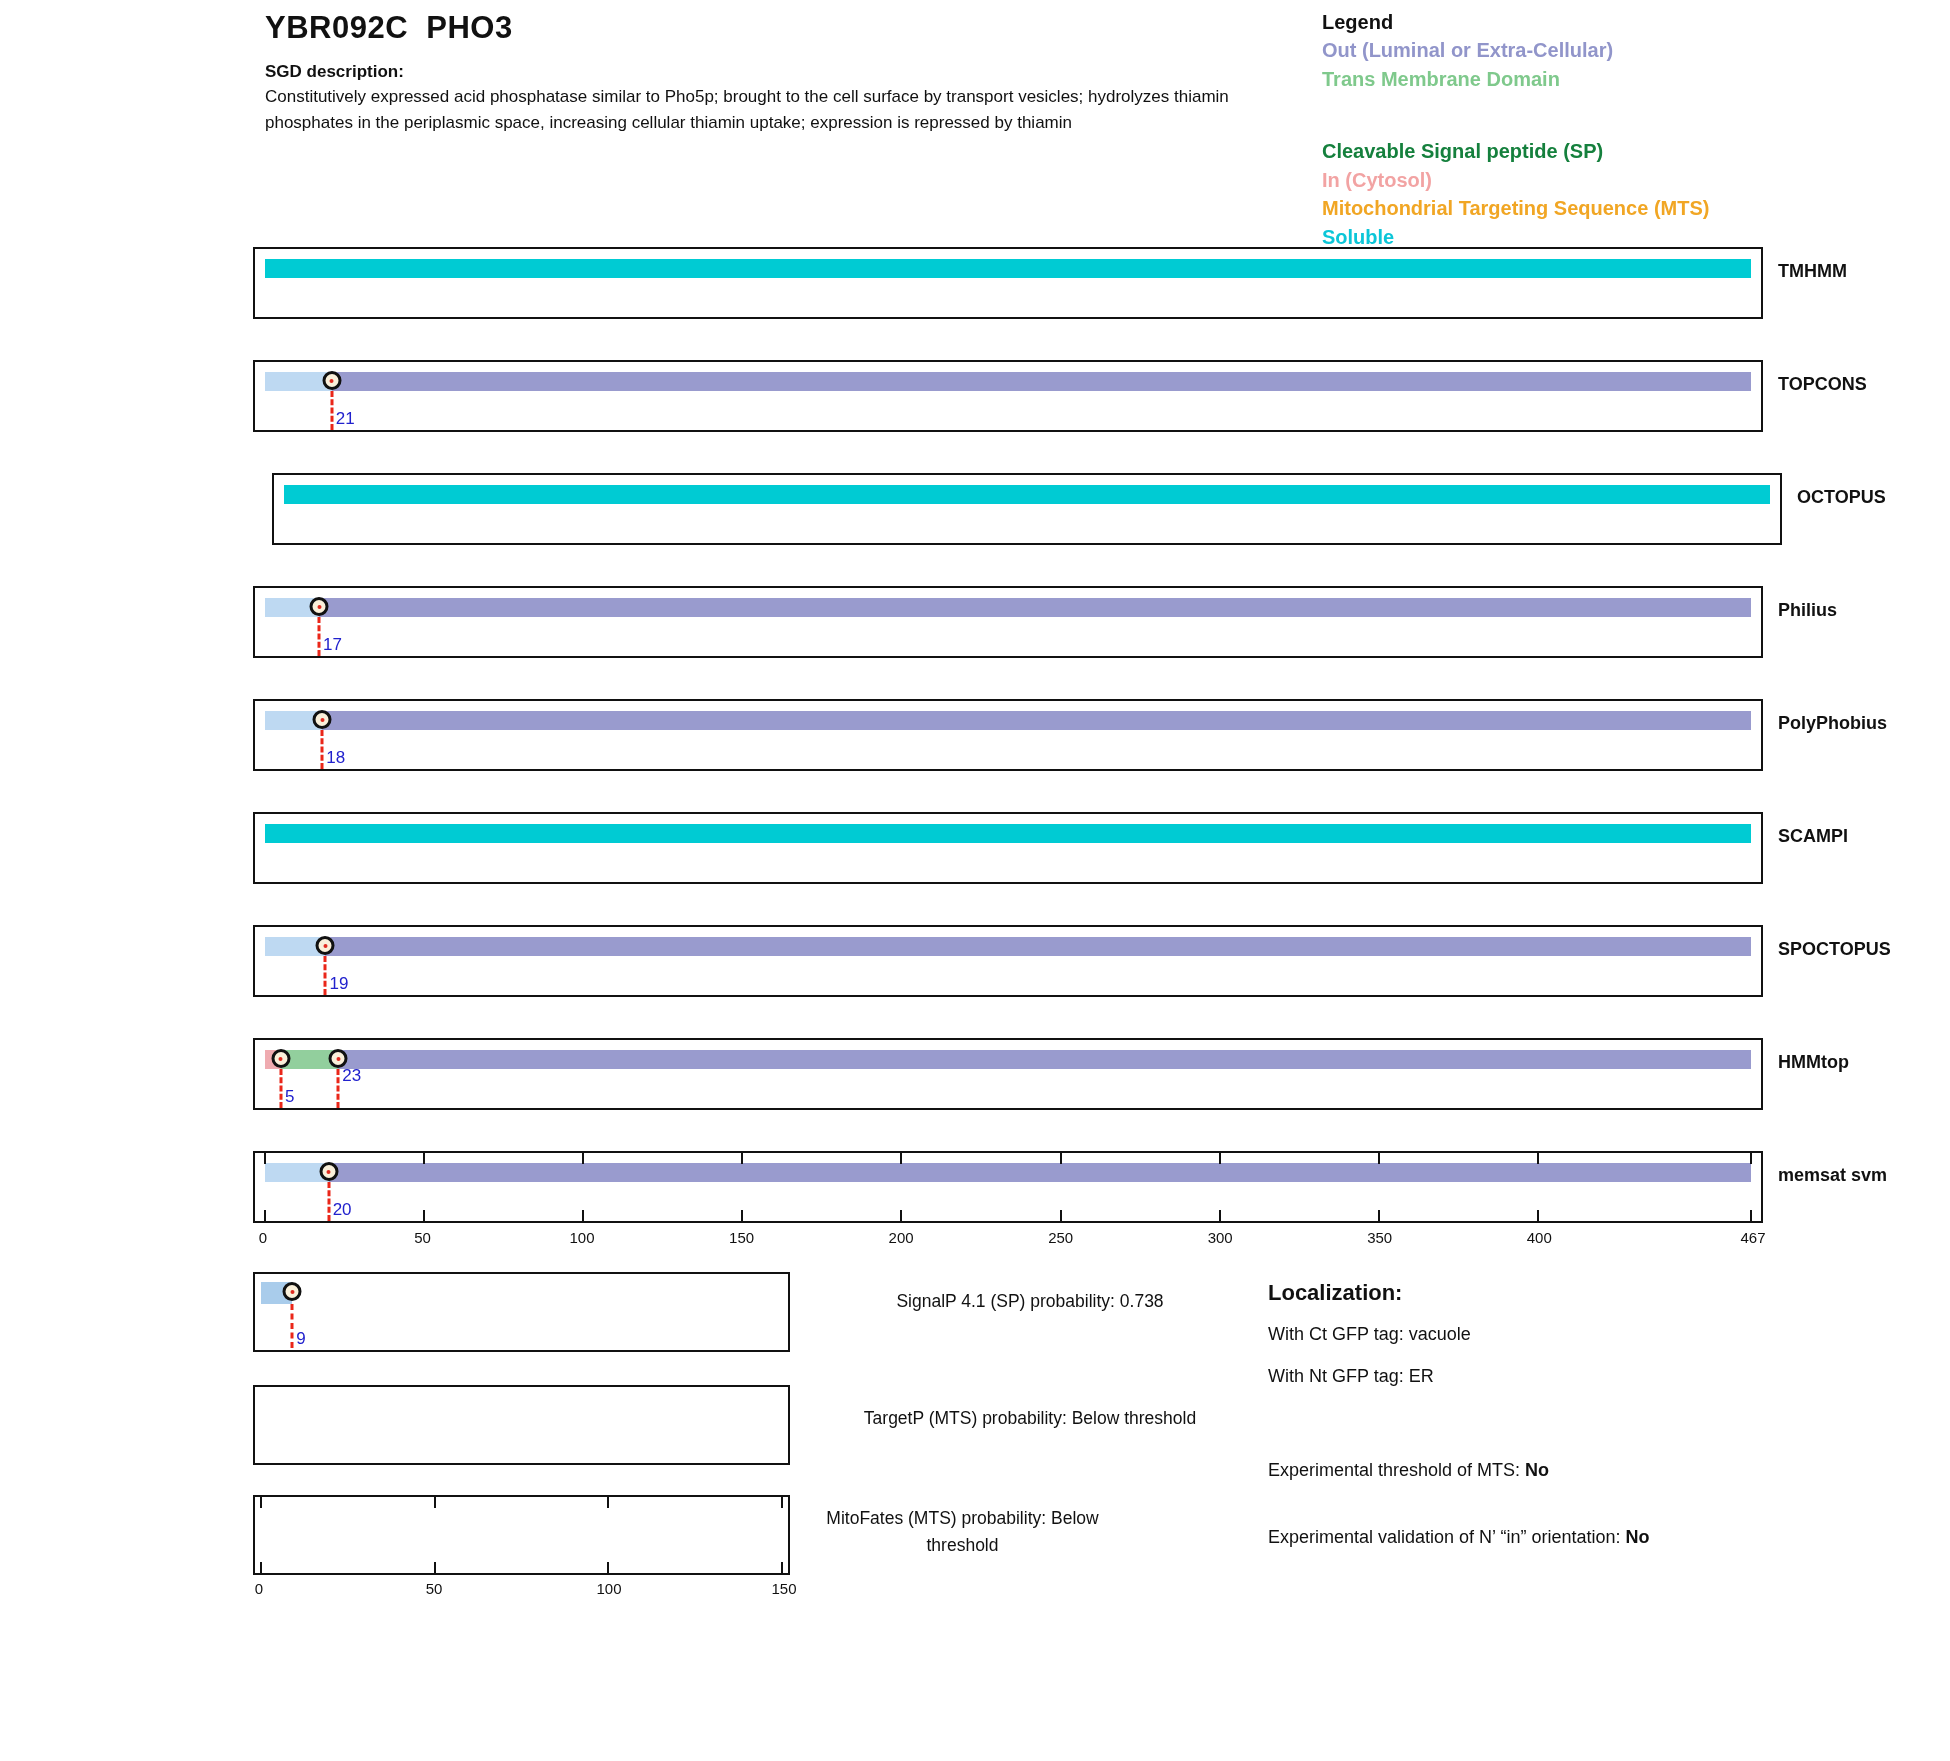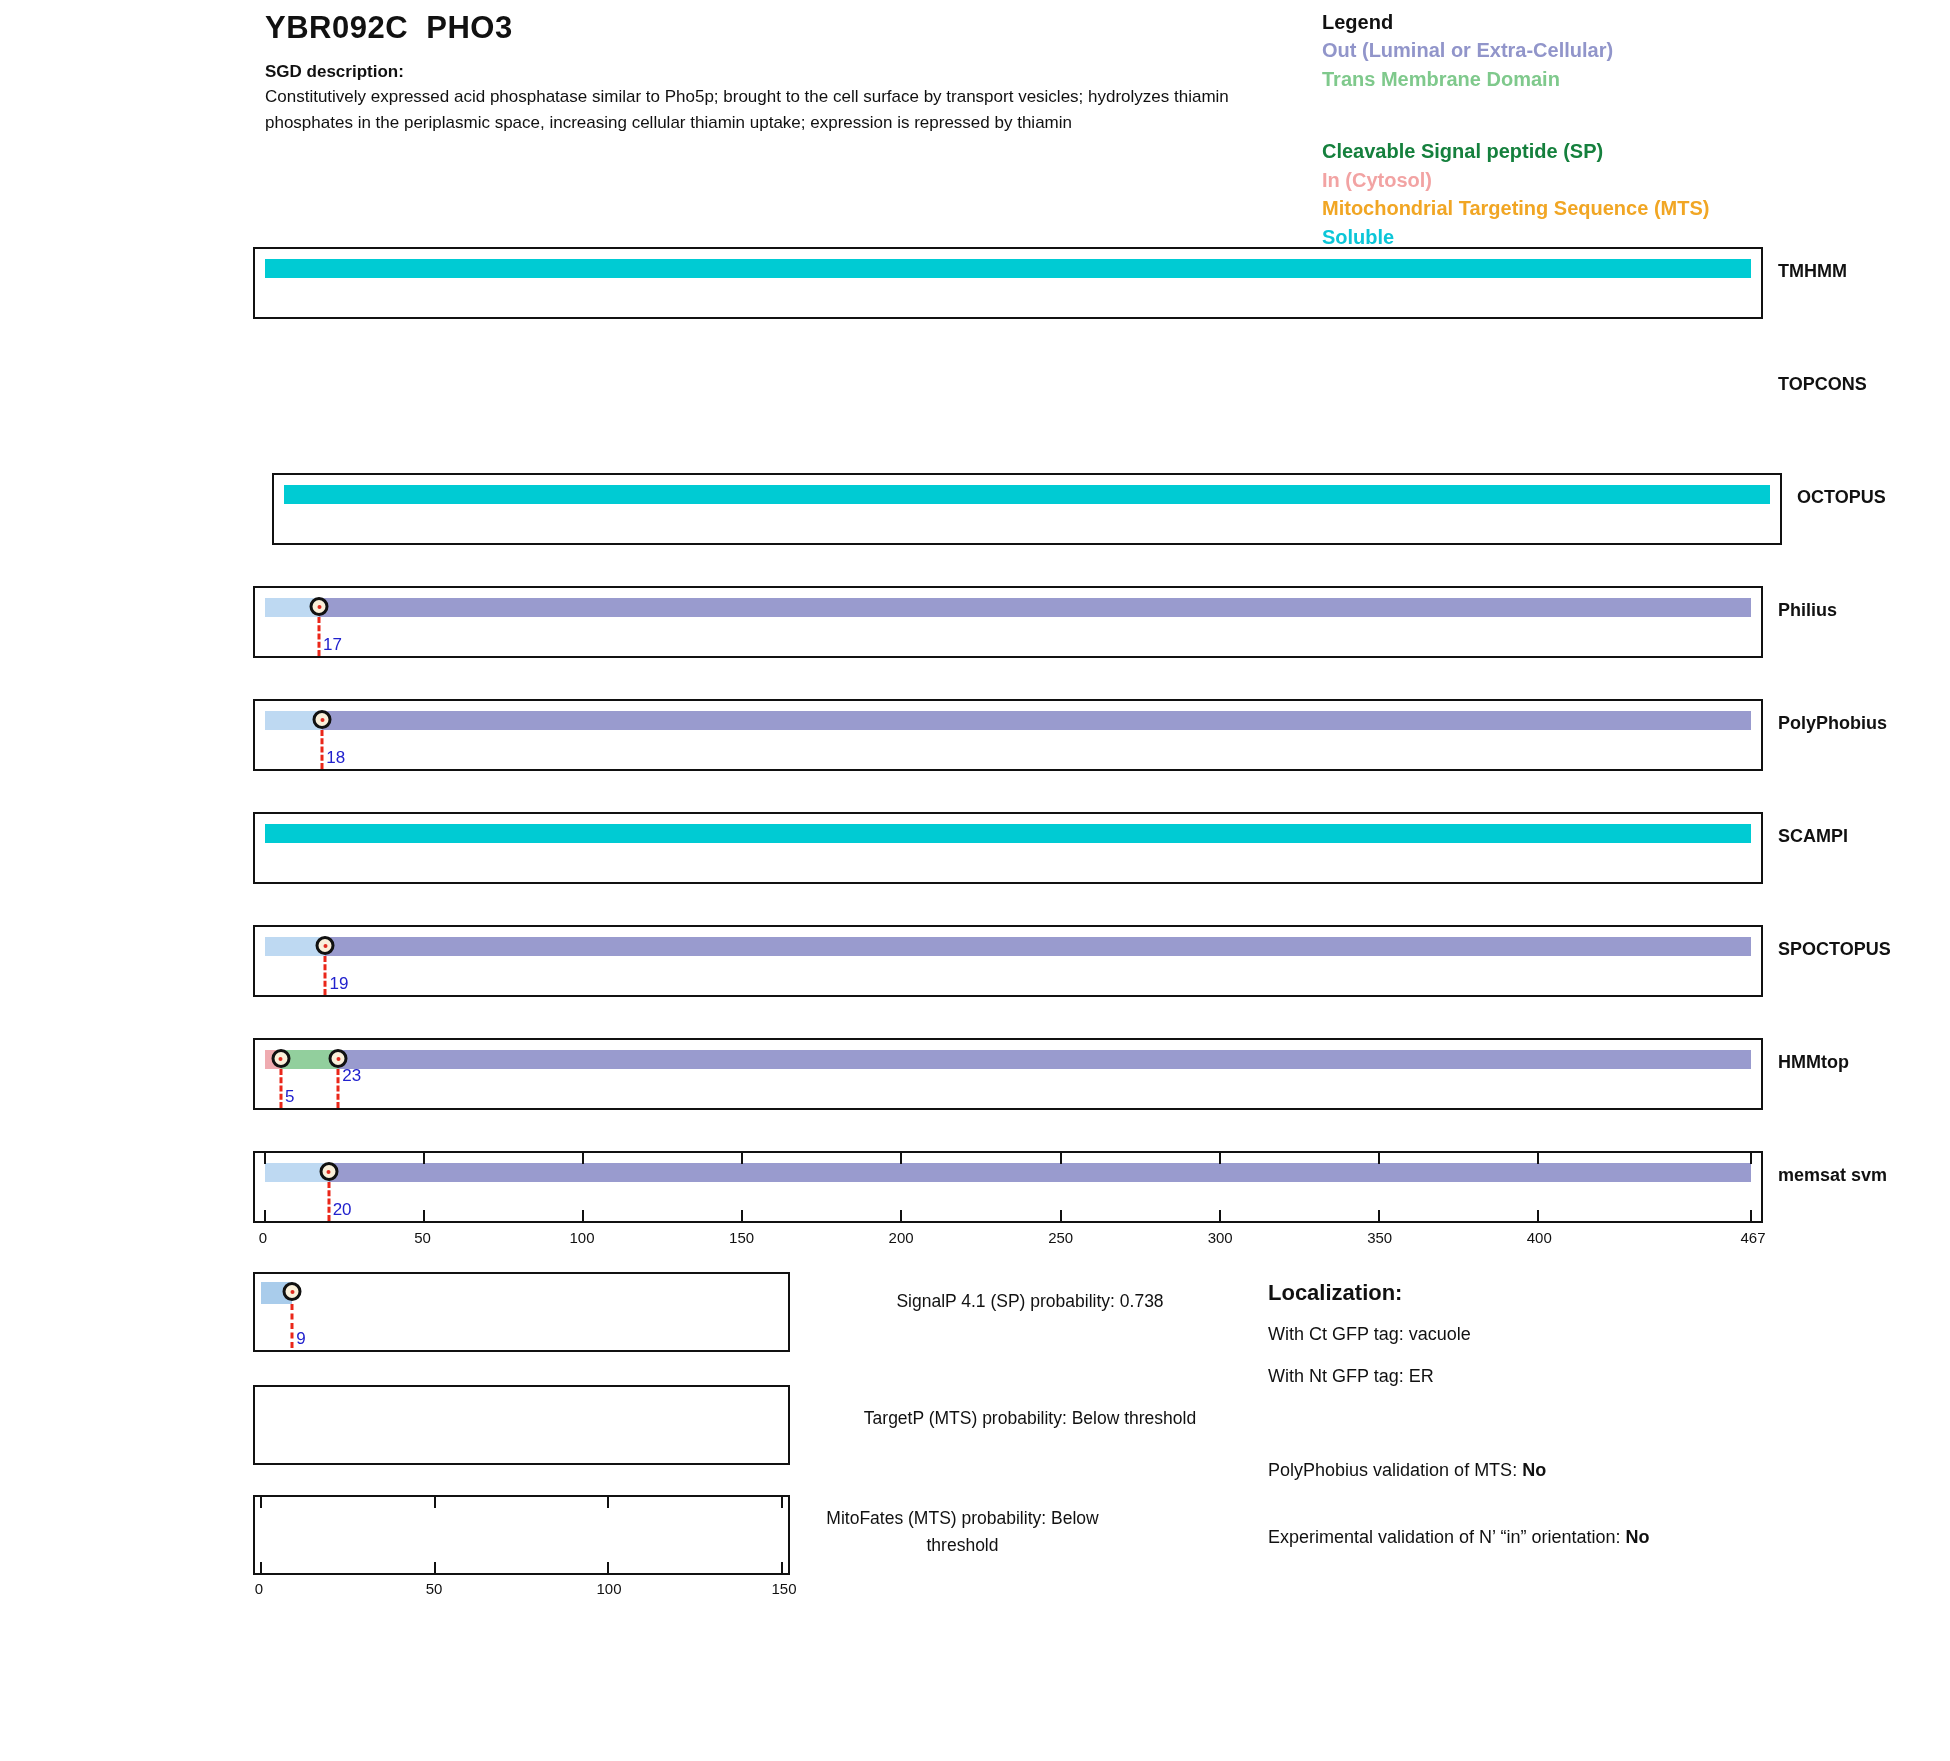--- a/index.html
+++ b/index.html
@@ -69,20 +69,31 @@
   <div id="tracks-layer">
       <div class="track" style="top: 247px;">
         <div class="track-box">
           <div class="scale">
             <div class="seg" style="left: 0%; width: 100%; background: rgb(0, 203, 211);"></div>
           </div>
         </div>
         <div class="track-label">TMHMM</div>
       </div>
       <div class="track" style="top: 360px;">
+        <div class="track-box">
+          <div class="scale">
+            <div class="seg" style="left: 0%; width: 4.49679%; background: rgb(190, 217, 242);"></div>
+            <div class="seg" style="left: 4.49679%; width: 95.5032%; background: rgb(153, 155, 206);"></div>
+            <div class="drop" style="left: 4.49679%;"></div>
+            <div class="marker" style="left: 4.49679%;">
+              <div class="dot"></div>
+            </div>
+            <span class="mlabel" style="left: calc(4.49679% + 4px);">21</span>
+          </div>
+        </div>
         <div class="track-label">TOPCONS</div>
       </div>
       <div class="track" style="top: 473px; margin-left: 19px;">
         <div class="track-box">
           <div class="scale">
             <div class="seg" style="left: 0%; width: 100%; background: rgb(0, 203, 211);"></div>
           </div>
         </div>
         <div class="track-label">OCTOPUS</div>
       </div>
@@ -239,17 +250,17 @@
         <span style="left: 33.3333%;">50</span>
         <span style="left: 66.6667%;">100</span>
         <span style="left: 100%;">150</span>
       </div>
     </div>
 
   <div class="loc">
     <div class="head" style="top:0;">Localization:</div>
     <div style="top:44px;">With Ct GFP tag: vacuole</div>
     <div style="top:86px;">With Nt GFP tag: ER</div>
-    <div style="top:180px;"><span>PolyPhobius validation of MTS: </span><span class="bold">No</span></div>
+    <div style="top:180px;"><span>Experimental threshold of MTS: </span><span class="bold">No</span></div>
     <div style="top:247px;"><span>Experimental validation of N’ “in” orientation: </span><span class="bold">No</span></div>
   </div>
 
 </div>
 
 </body></html>

